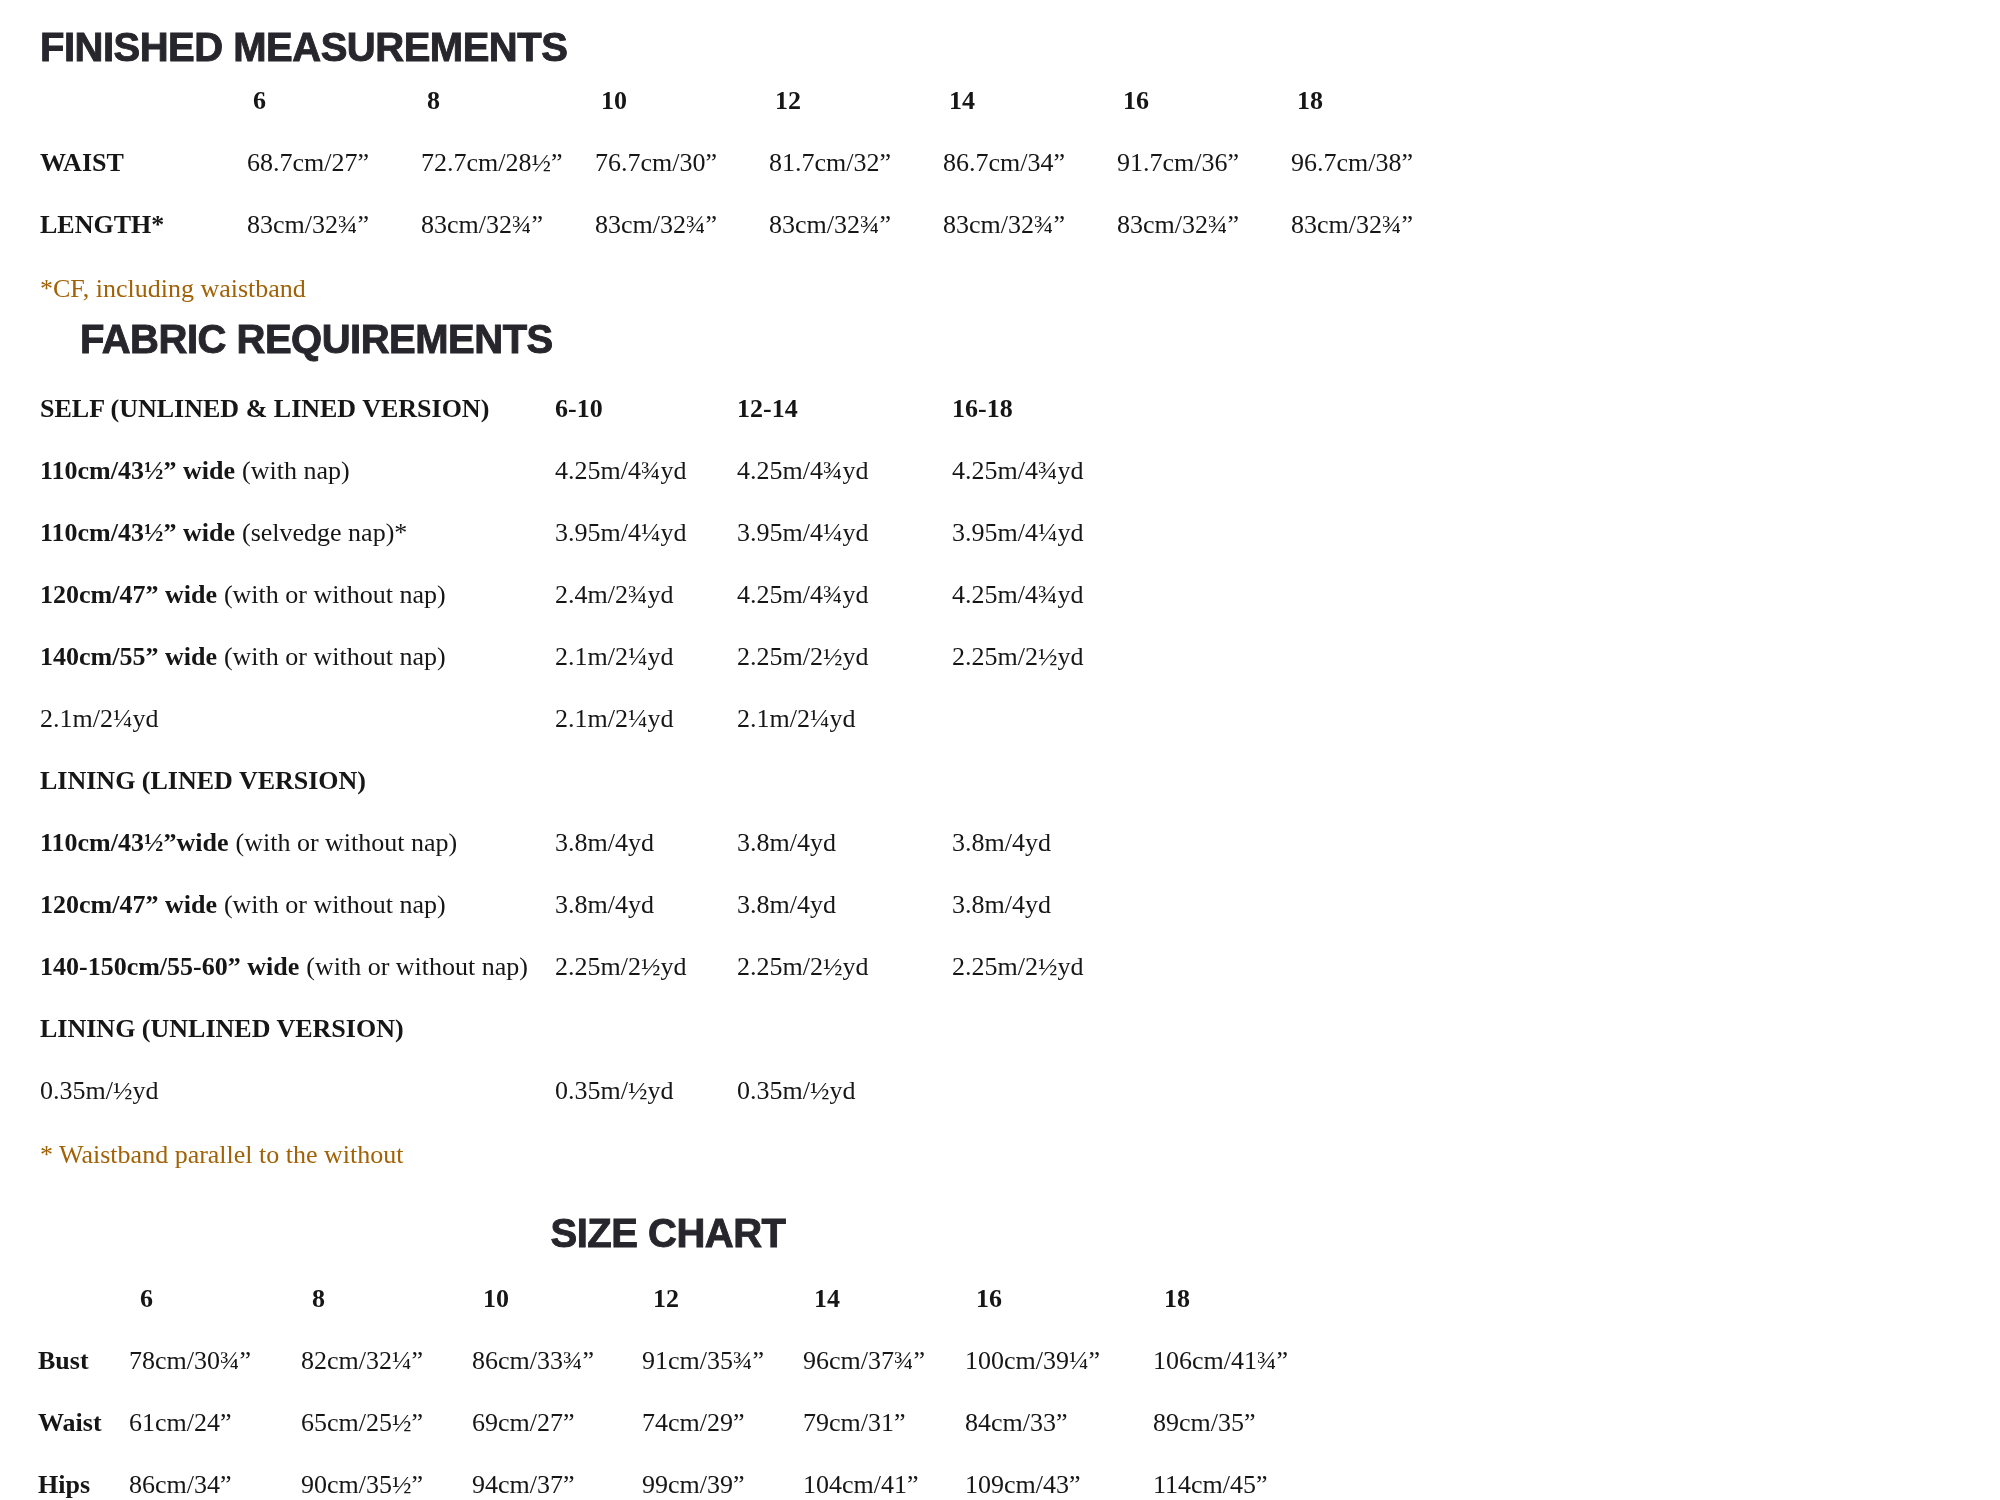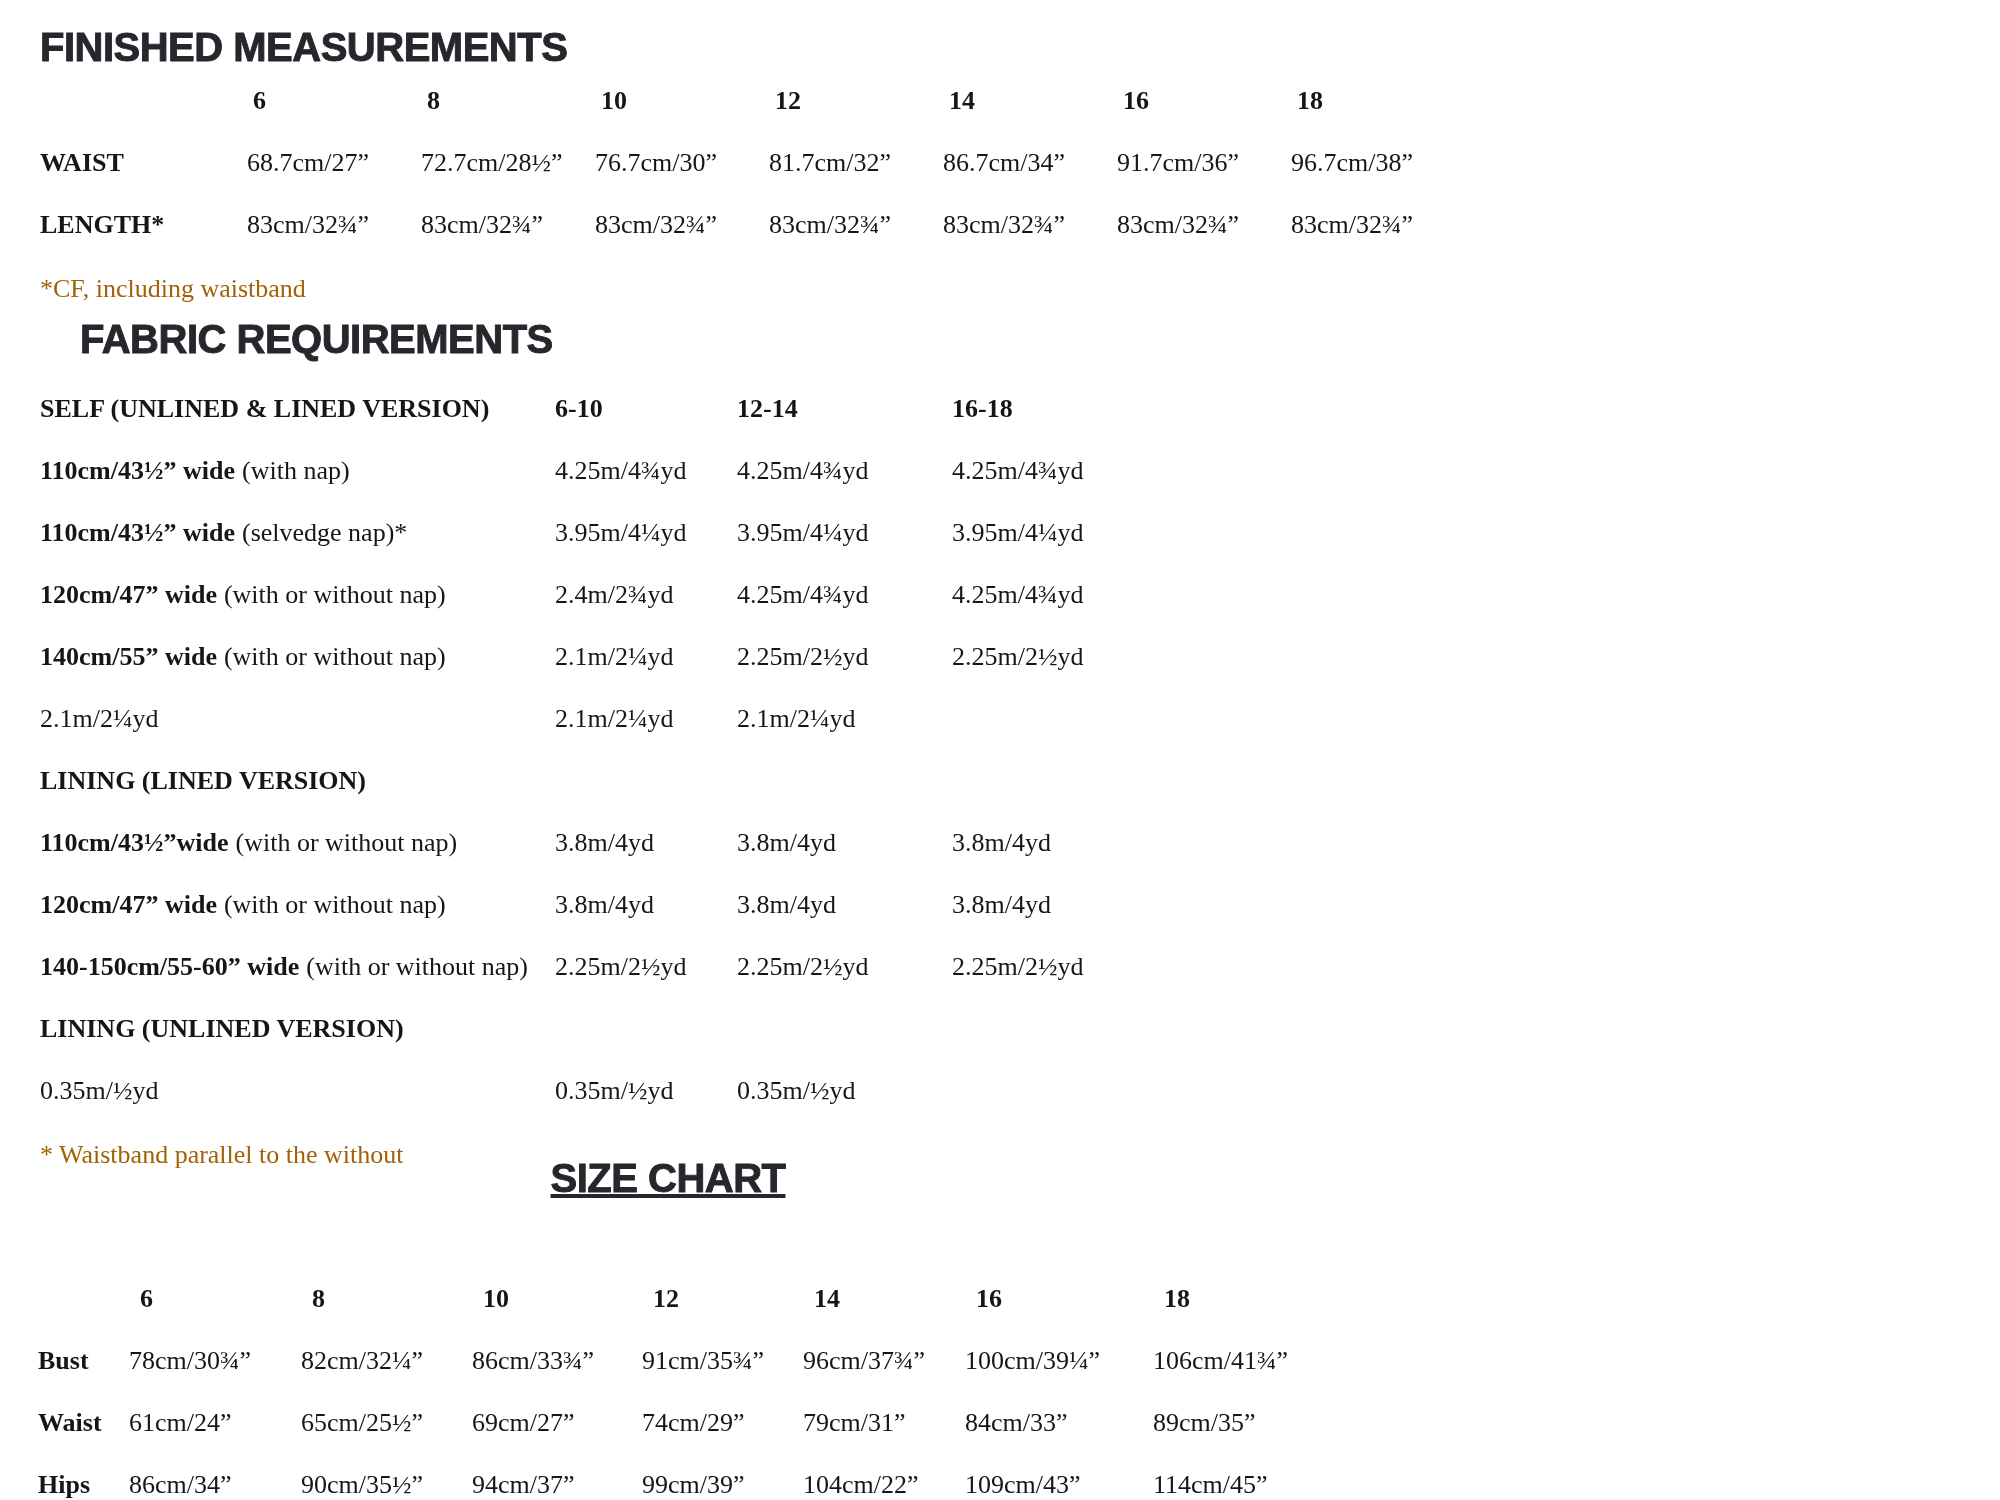--- a/index.html
+++ b/index.html
@@ -20,21 +20,21 @@
     font-size: 40px;
     line-height: 40px;
     letter-spacing: -0.5px;
     color: #27262c;
     -webkit-text-stroke: 0.9px #27262c;
     white-space: nowrap;
     margin: 0;
   }
   #fm-title { left: 40px; top: 27px; }
   #fr-title { left: 40px; top: 319px; margin-left: 40px; }
-  #sc-title { left: 40px; top: 1158px; width: 1256px; text-align: center; text-decoration: underline; }
+  #sc-title { left: 40px; top: 1213px; width: 1256px; text-align: center; }
 
   .grid {
     position: absolute;
     display: grid;
     align-items: center;
     font-family: "Liberation Serif", "DejaVu Serif", serif;
     font-size: 26px;
     color: #161616;
   }
   .cell { white-space: nowrap; }
@@ -197,18 +197,18 @@
     <div class="cell">74cm/29”</div>
     <div class="cell">79cm/31”</div>
     <div class="cell">84cm/33”</div>
     <div class="cell">89cm/35”</div>
 
     <div class="cell b">Hips</div>
     <div class="cell">86cm/34”</div>
     <div class="cell">90cm/35½”</div>
     <div class="cell">94cm/37”</div>
     <div class="cell">99cm/39”</div>
-    <div class="cell">104cm/22”</div>
+    <div class="cell">104cm/41”</div>
     <div class="cell">109cm/43”</div>
     <div class="cell">114cm/45”</div>
   </div>
 
 </div>
 
 </body></html>

